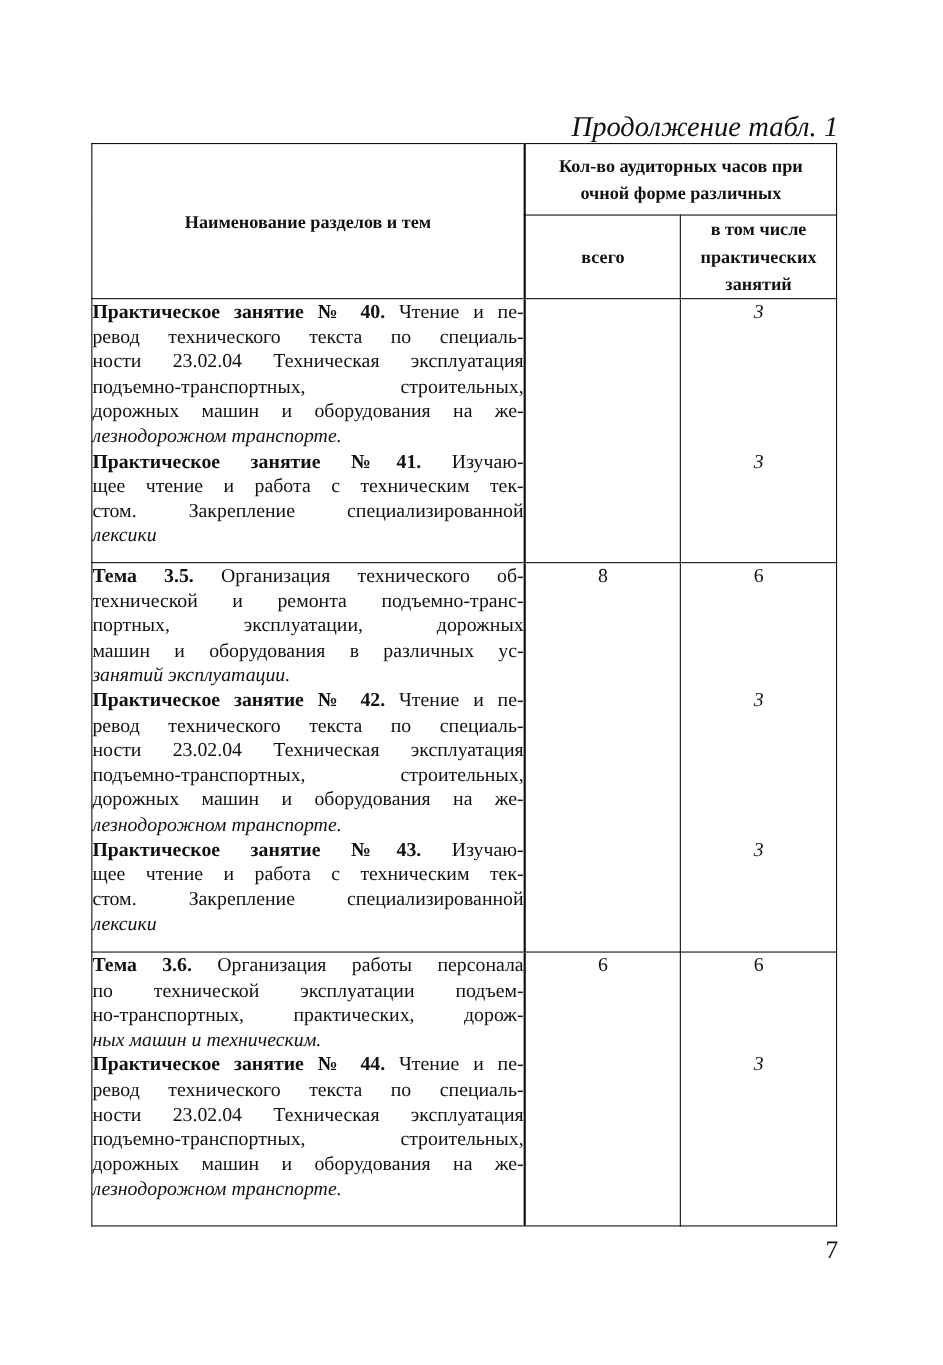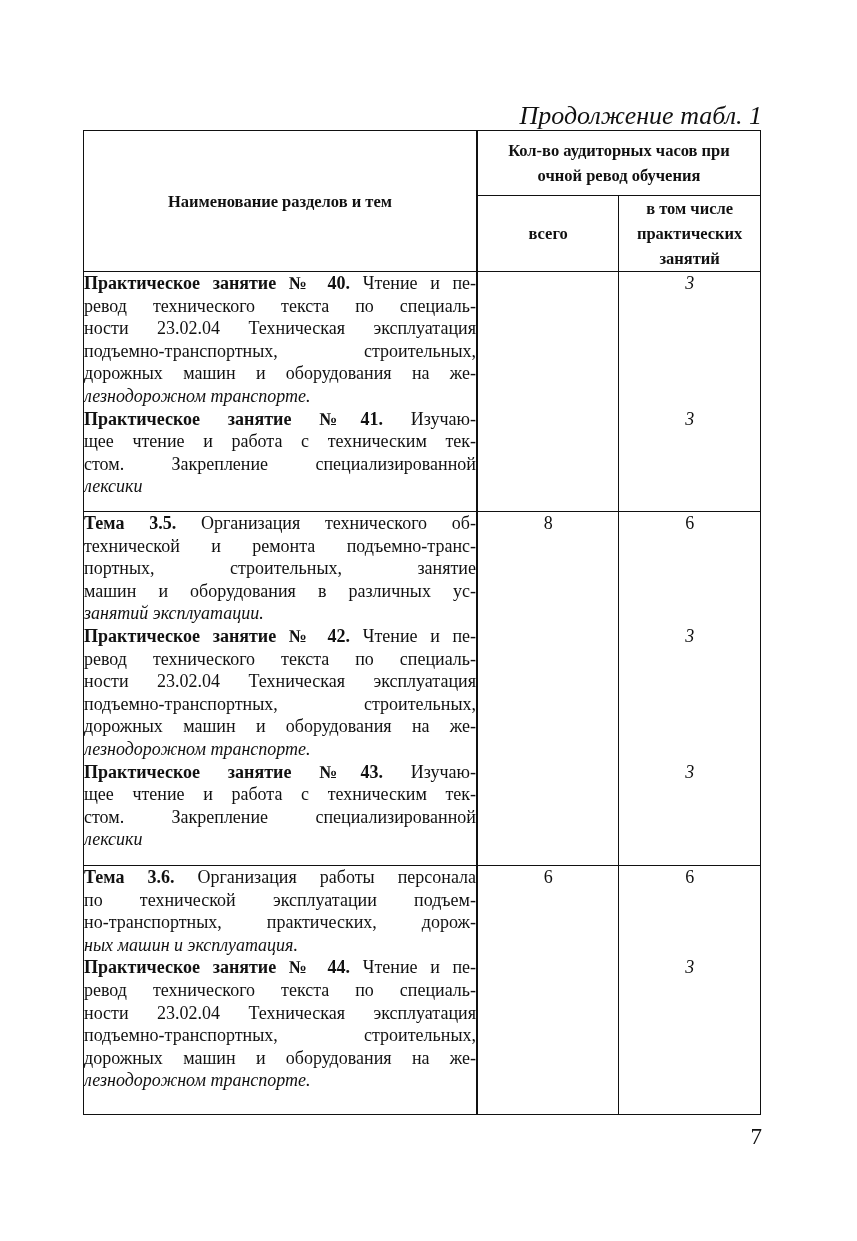--- a/index.html
+++ b/index.html
@@ -28,21 +28,21 @@
 <body>
 
 <div class="caption">Продолжение табл. 1</div>
 
 <table class="main">
   <tbody>
       <tr>
     <th class="c1" rowspan="2">Наименование разделов и тем</th>
     <th colspan="2" class="h-top">
       <span>Кол-во аудиторных часов при</span><br>
-      <span>очной ревод обучения</span>
+      <span>очной форме различных</span>
     </th>
   </tr>
   <tr>
     <th class="c2 h-bot">всего</th>
     <th class="h-bot">
       <span>в том числе</span><br>
       <span>практических занятий</span>
     </th>
   </tr>
   <tr style="height:240px;">
@@ -68,21 +68,21 @@
             <span class="it" style="top: 0px;">3</span>
             <span class="it" style="top: 135.6px;">3</span>
           </div>
         </td>
   </tr>
   <tr style="height:354px;">
     <td class="c1 text">
           <div>
             <span class="line"><span class="b">Тема 3.5.</span> Организация технического об-</span>
             <span class="line">технической и ремонта подъемно-транс-</span>
-            <span class="line">портных, строительных, занятие</span>
+            <span class="line">портных, эксплуатации, дорожных</span>
             <span class="line">машин и оборудования в различных ус-</span>
             <span class="line last">занятий эксплуатации.</span>
           </div>
           <div>
             <span class="line"><span class="b">Практическое занятие № 42.</span> Чтение и пе-</span>
             <span class="line">ревод технического текста по специаль-</span>
             <span class="line">ности 23.02.04 Техническая эксплуатация</span>
             <span class="line">подъемно-транспортных,  строительных,</span>
             <span class="line">дорожных машин и оборудования на же-</span>
             <span class="line last">лезнодорожном транспорте.</span>
@@ -102,21 +102,21 @@
             <span class="it" style="top: 248.6px;">3</span>
           </div>
         </td>
   </tr>
   <tr style="height:249px;">
     <td class="c1 text">
           <div>
             <span class="line"><span class="b">Тема 3.6.</span> Организация работы персонала</span>
             <span class="line">по технической эксплуатации подъем-</span>
             <span class="line">но-транспортных, практических, дорож-</span>
-            <span class="line last">ных машин и эксплуатация.</span>
+            <span class="line last">ных машин и техническим.</span>
           </div>
           <div>
             <span class="line"><span class="b">Практическое занятие № 44.</span> Чтение и пе-</span>
             <span class="line">ревод технического текста по специаль-</span>
             <span class="line">ности 23.02.04 Техническая эксплуатация</span>
             <span class="line">подъемно-транспортных,  строительных,</span>
             <span class="line">дорожных машин и оборудования на же-</span>
             <span class="line last">лезнодорожном транспорте.</span>
           </div>
         </td>

